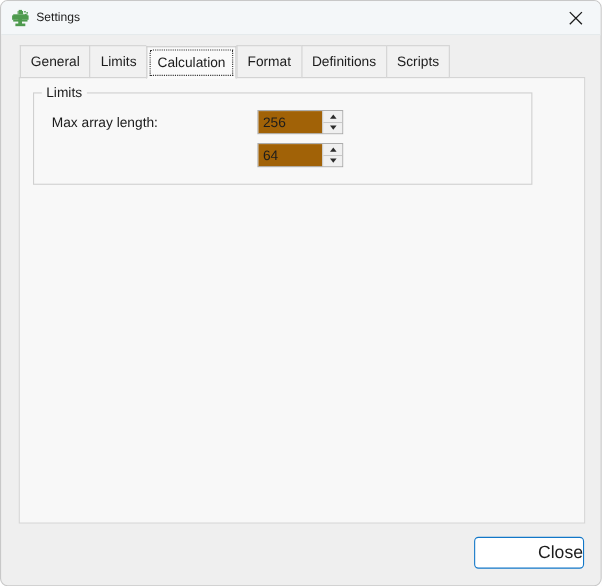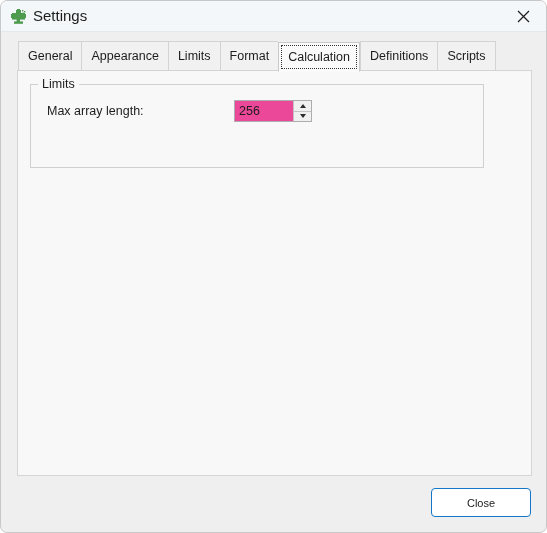--- a/index.html
+++ b/index.html
@@ -40,21 +40,21 @@
     box-sizing: border-box;
   }
   .title-icon {
     position: absolute;
     left: 9px; top: 7px;
     width: 17px; height: 17px;
   }
   .title-text {
     position: absolute;
     left: 32px; top: 7px;
-    font-size: 15px;
+    font-size: 11px;
     color: #1c1c1c;
     line-height: 16px;
     white-space: nowrap;
   }
   .close-x {
     position: absolute;
     right: 0px; top: 0px;
     width: 46px; height: 30px;
     display: flex;
     align-items: center;
@@ -168,21 +168,21 @@
     background: #ffffff;
     display: flex;
   }
   .spinner-value {
     flex: 1 1 auto;
     padding: 0 0 0 4px;
     display: flex;
     align-items: center;
     font-size: 12.5px;
     color: #1c1c1c;
-    background: #ec4899;
+    background: #a16207;
     border: none;
     outline: none;
     font-family: "Liberation Sans", sans-serif;
     min-width: 0;
   }
   .spinner-buttons {
     flex: 0 0 17px;
     width: 17px;
     display: flex;
     flex-direction: column;
@@ -212,22 +212,22 @@
     left: 430px;
     top: 487px;
     width: 100px;
     height: 29px;
     box-sizing: border-box;
     background: #ffffff;
     border: 1.6px solid #1277c8;
     border-radius: 4px;
     display: flex;
     align-items: center;
-    justify-content: center;
-    font-size: 11px;
+    justify-content: flex-end;
+    font-size: 16px;
     font-family: "Liberation Sans", sans-serif;
     color: #1c1c1c;
     cursor: default;
   }
 </style>
 </head>
 <body>
 
 <div class="window">
 
@@ -255,31 +255,28 @@
         <path d="M1,1 L12,12 M12,1 L1,12" stroke="#1c1c1c" stroke-width="1.2" fill="none"></path>
       </svg>
     </span>
   </div>
 
   <div class="tabstrip">
     <div class="tab">
       <span>General</span>
     </div>
     <div class="tab">
-      <span>Appearance</span>
-    </div>
-    <div class="tab">
       <span>Limits</span>
-    </div>
-    <div class="tab">
-      <span>Format</span>
     </div>
     <div class="tab selected">
       <span>Calculation</span>
       <span class="tab-focus"></span>
+    </div>
+    <div class="tab">
+      <span>Format</span>
     </div>
     <div class="tab">
       <span>Definitions</span>
     </div>
     <div class="tab">
       <span>Scripts</span>
     </div>
   </div>
 
   <div class="tabpanel">
@@ -296,20 +293,31 @@
                 <span class="arrow-up"></span>
               </div>
             <div class="spin-btn down">
                 <span class="arrow-down"></span>
               </div>
           </div>
         </div>
       </div>
 
       <div class="row" style="top:45px; left:16px; width:460px;">
+        <div class="spinner">
+          <input class="spinner-value" type="text" value="64" style="">
+          <div class="spinner-buttons">
+            <div class="spin-btn up">
+                <span class="arrow-up"></span>
+              </div>
+            <div class="spin-btn down">
+                <span class="arrow-down"></span>
+              </div>
+          </div>
+        </div>
       </div>
 
     </div>
   </div>
 
   <div class="close-button">
     <span>Close</span>
   </div>
 
 </div>

